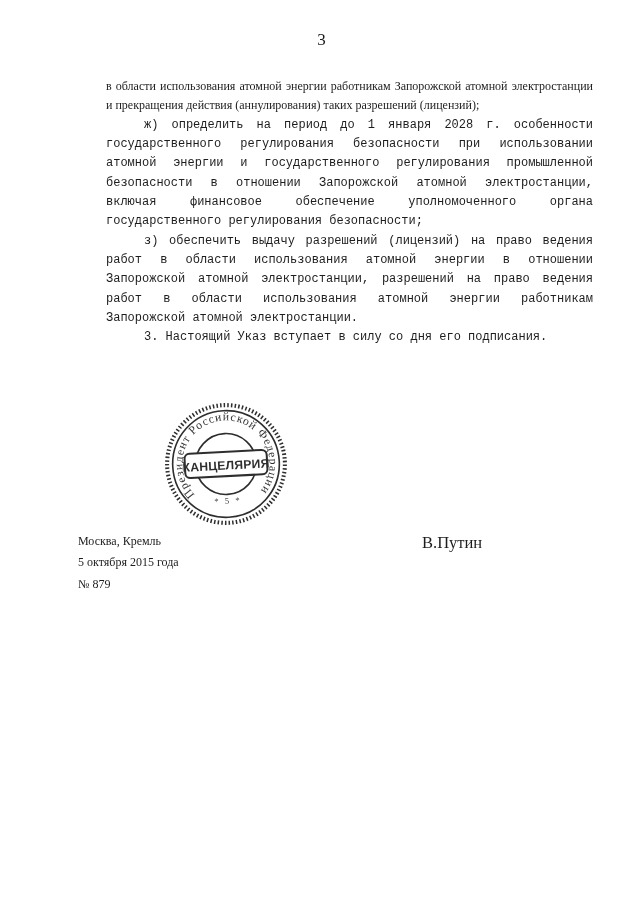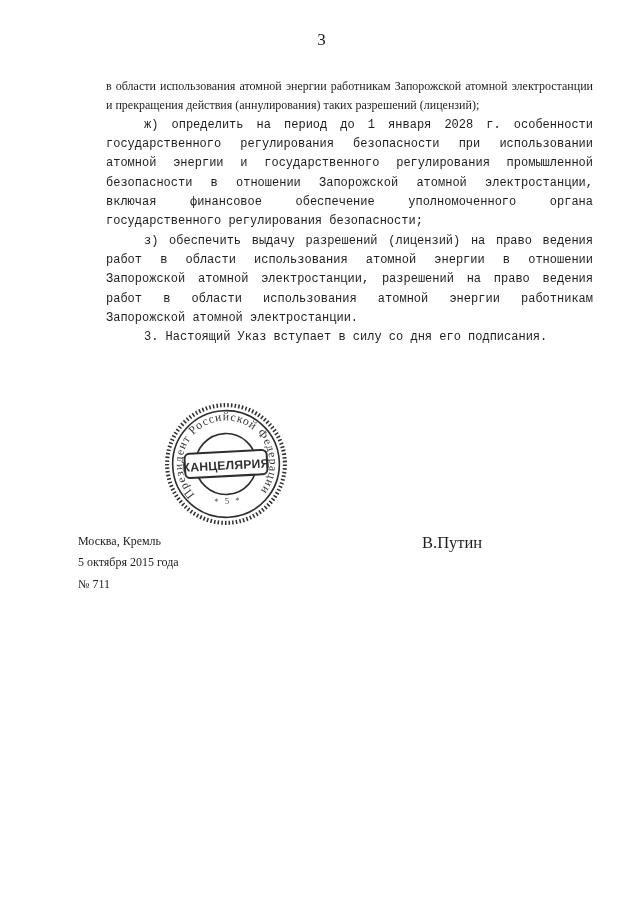--- a/index.html
+++ b/index.html
@@ -115,16 +115,16 @@
 
     <circle cx="64" cy="64" r="30" fill="none" stroke="#1d1d1d" stroke-width="1.6"></circle>
 
     <rect x="23.5" y="52" width="81" height="24" rx="5" fill="#ffffff" stroke="#1d1d1d" stroke-width="2"></rect>
     <text x="64" y="69.5" text-anchor="middle" font-family="Liberation Sans, DejaVu Sans, sans-serif" font-weight="700" font-size="12" letter-spacing="0.2" fill="#1d1d1d">КАНЦЕЛЯРИЯ</text>
   </svg>
 
   <div class="dateline">
     <div>Москва, Кремль</div>
     <div>5 октября 2015 года</div>
-    <div>№ 711</div>
+    <div>№ 879</div>
   </div>
 
 </div>
 
 </body></html>

